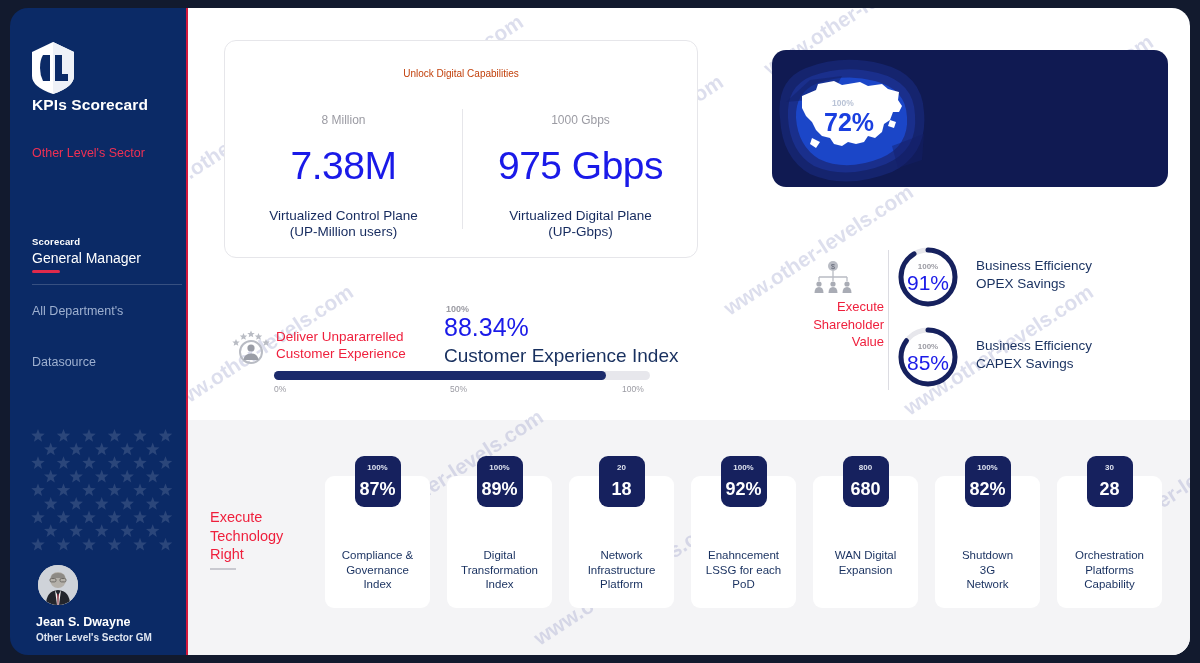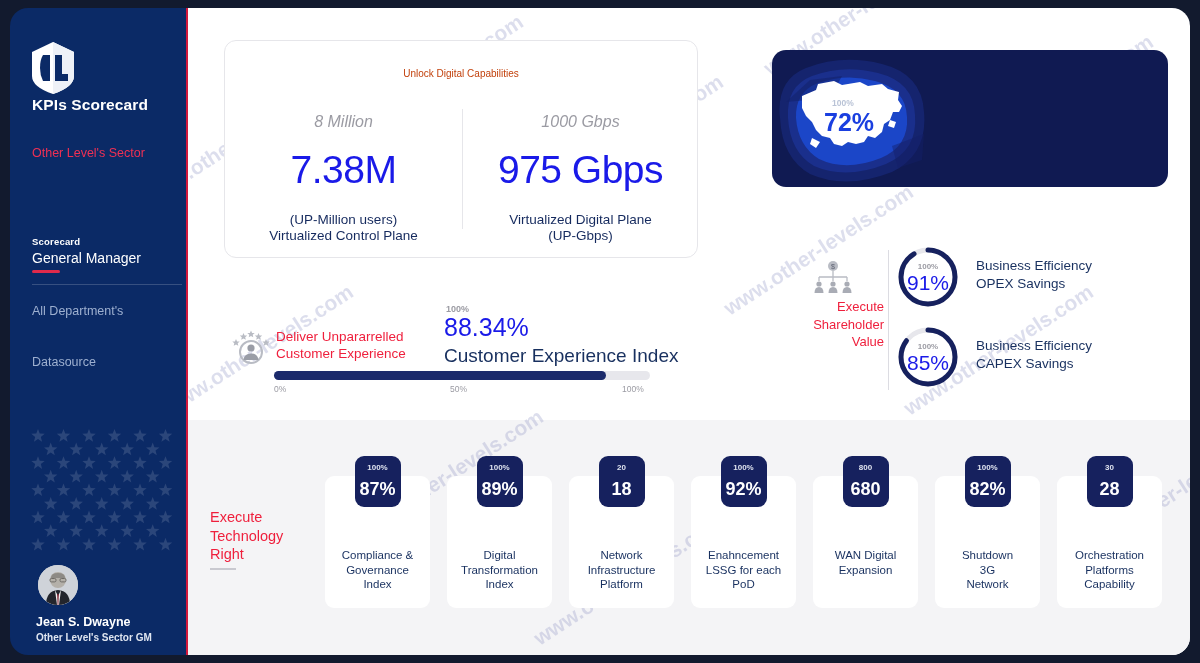--- a/index.html
+++ b/index.html
@@ -107,21 +107,21 @@
     border: 1px solid #e6e6ea;
     border-radius: 12px;
   }
   #digital-title {
     position: absolute; top: 27px; width: 100%;
     text-align: center; color: #c2410c; font-size: 10px;
   }
   .metric { position: absolute; top: 72px; width: 237px; text-align: center; }
   .metric.left { left: 0; }
   .metric.right { left: 237px; }
-  .metric .target { color: #9b9ba3; font-size: 16px; font-style: italic; }
+  .metric .target { color: #9b9ba3; font-size: 12px; }
   .metric .value { color: #1a1ae8; font-size: 39px; margin-top: 17px; letter-spacing: -.5px; }
   .metric .caption { color: #152a5e; font-size: 13.5px; line-height: 16px; margin-top: 20px; }
   #metric-sep {
     position: absolute; left: 237px; top: 68px; width: 1px; height: 120px;
     background: #e6e6ea;
   }
 
   
   #map-card {
     position: absolute; left: 584px; top: 42px;
@@ -350,22 +350,22 @@
       </div>
 
     <div id="digital-card">
       <div id="digital-title">Unlock Digital Capabilities</div>
       <div id="metric-sep"></div>
 
       <div class="metric left">
         <div class="target">8 Million</div>
         <div class="value">7.38M</div>
         <div class="caption">
+          <div>Virtualized Control Plane</div>
           <div>(UP-Million users)</div>
-          <div>Virtualized Control Plane</div>
         </div>
       </div>
 
       <div class="metric right">
         <div class="target">1000 Gbps</div>
         <div class="value">975 Gbps</div>
         <div class="caption">
           <div>Virtualized Digital Plane</div>
           <div>(UP-Gbps)</div>
         </div>

